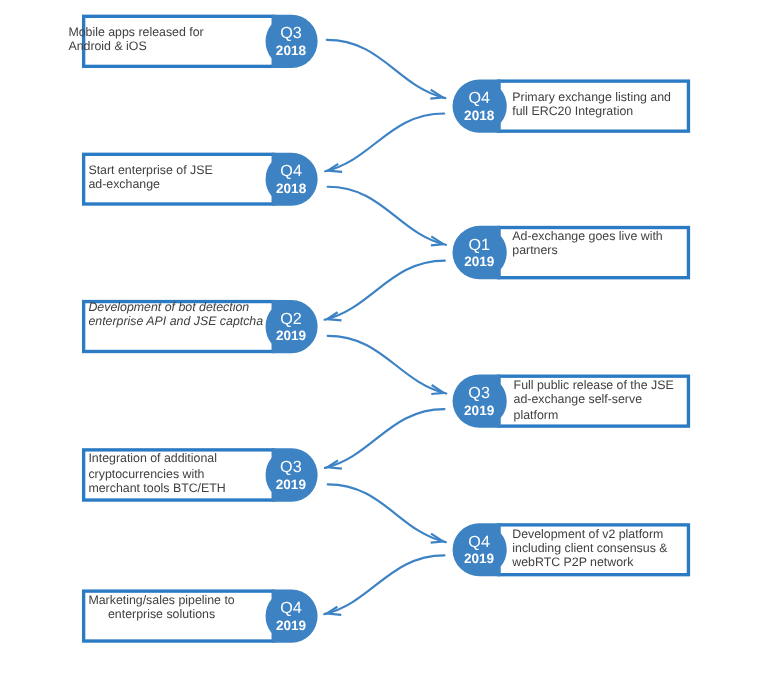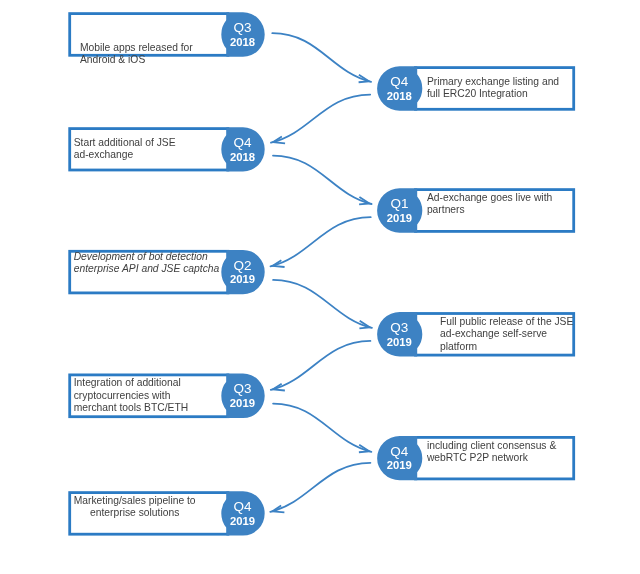--- a/index.html
+++ b/index.html
@@ -90,26 +90,26 @@
           <text x="399.29999999999995" y="331.85" text-anchor="middle" font-family="&quot;Liberation Sans&quot;,sans-serif" font-size="13.5" fill="#FFFFFF">Q3</text>
           <text x="399.29999999999995" y="345.60" text-anchor="middle" font-family="&quot;Liberation Sans&quot;,sans-serif" font-size="11.3" font-weight="700" fill="#FFFFFF">2019</text>
         </g>
         <g>
           <text x="399.24999999999994" y="455.70" text-anchor="middle" font-family="&quot;Liberation Sans&quot;,sans-serif" font-size="13.5" fill="#FFFFFF">Q4</text>
           <text x="399.24999999999994" y="469.45" text-anchor="middle" font-family="&quot;Liberation Sans&quot;,sans-serif" font-size="11.3" font-weight="700" fill="#FFFFFF">2019</text>
         </g>
       </g>
   </svg>
   <div id="text-layer">
-      <div class="node-text" style="left: 80px; top: 22.05px; margin-top: 20px;">
+      <div class="node-text" style="left: 57px; top: 22.05px;">
         <div>Mobile apps released for</div>
         <div>Android &amp; iOS</div>
       </div>
       <div class="node-text" style="left: 73.7px; top: 136.9px;">
-        <div>Start additional of JSE</div>
+        <div>Start enterprise of JSE</div>
         <div>ad-exchange</div>
       </div>
       <div class="node-text" style="left: 73.7px; top: 251px; font-style: italic;">
         <div>Development of bot detection</div>
         <div>enterprise API and JSE captcha</div>
       </div>
       <div class="node-text" style="left: 73.7px; top: 377.2px;">
         <div>Integration of additional</div>
         <div>cryptocurrencies with</div>
         <div>merchant tools BTC/ETH</div>
@@ -119,23 +119,24 @@
         <div>enterprise solutions</div>
       </div>
       <div class="node-text" style="left: 426.9px; top: 76.05px;">
         <div>Primary exchange listing and</div>
         <div>full ERC20 Integration</div>
       </div>
       <div class="node-text" style="left: 426.9px; top: 191.9px;">
         <div>Ad-exchange goes live with</div>
         <div>partners</div>
       </div>
-      <div class="node-text" style="left: 440px; top: 315.7px;">
+      <div class="node-text" style="left: 428px; top: 315.7px;">
         <div>Full public release of the JSE</div>
         <div>ad-exchange self-serve</div>
         <div>platform</div>
       </div>
       <div class="node-text" style="left: 426.9px; top: 439.55px;">
+        <div>Development of v2 platform</div>
         <div>including client consensus &amp;</div>
         <div>webRTC P2P network</div>
       </div>
     </div>
 </div>
 
 </body></html>

